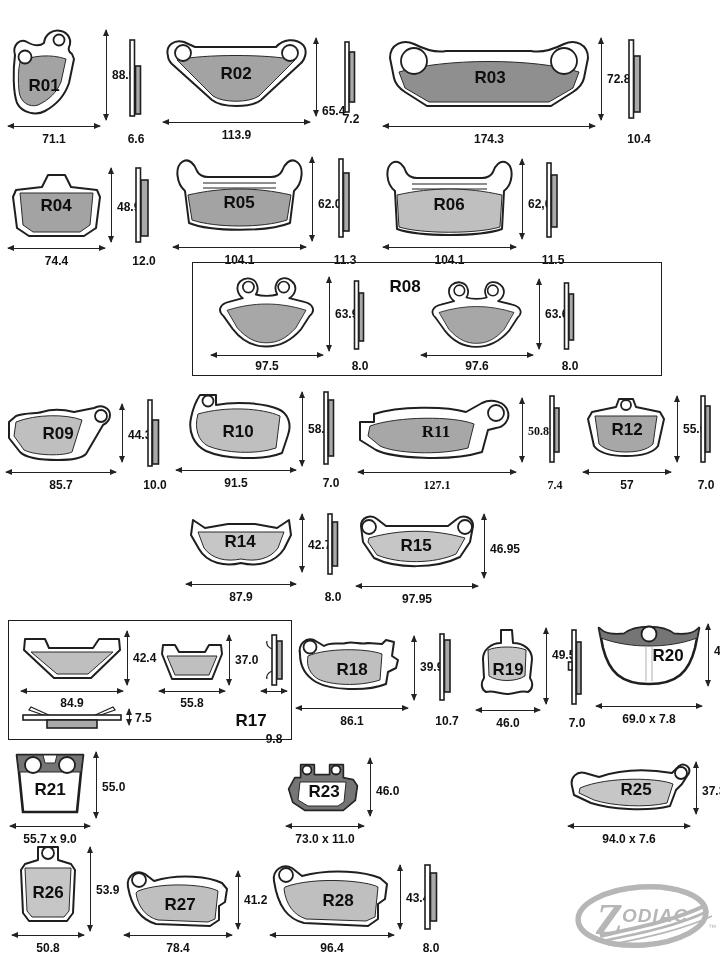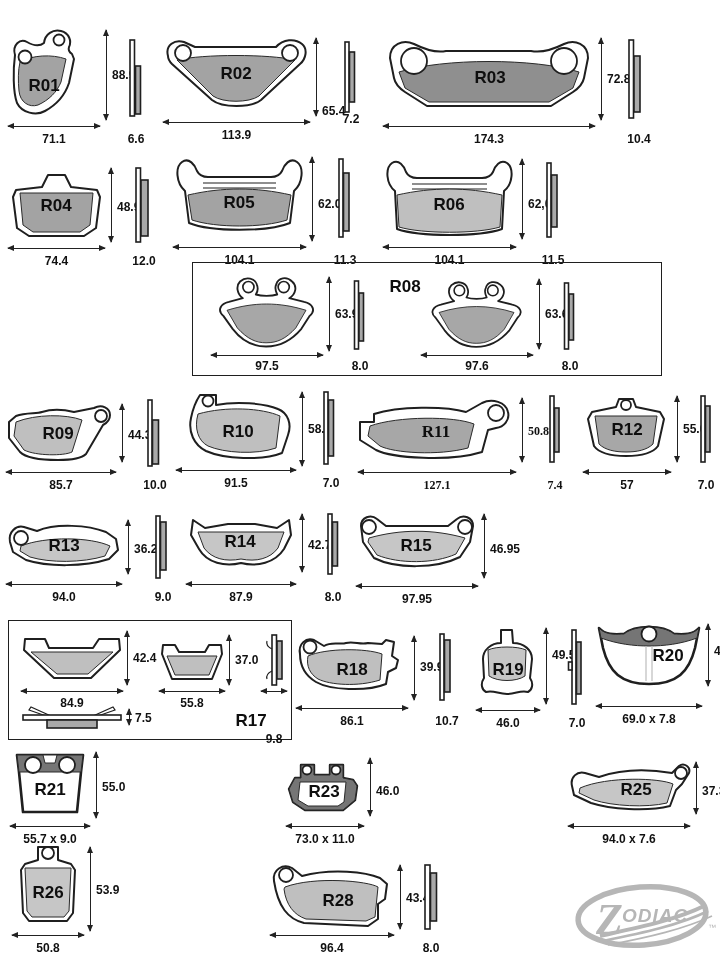--- a/index.html
+++ b/index.html
@@ -243,37 +243,20 @@
     <div class="dlabel" style="left:100px;top:30px;">55.0</div>
     <svg width="16" height="70" viewBox="0 0 16 70" style="left:114px;top:2px;">
       <rect class="sv-plate" x="4" y="2" width="4" height="66"></rect>
         <rect class="sv-pad" x="8.5" y="12" width="4.5" height="46"></rect>
     </svg>
     <div class="hdim" style="left:0;top:80px;width:88px;"></div>
     <div class="dlabel center" style="left:0;top:86px;width:88px;">57</div>
     <div class="dlabel center" style="left:108px;top:86px;width:30px;">7.0</div>
   </div>
 
-  <div class="unit" style="left:6px;top:510px;width:180px;height:96px;">
-    <svg width="116" height="62" viewBox="0 0 116 62" style="left:0;top:6px;">
-      <path class="o" d="M4 26 C2 16 10 9 18 11 L31 15 C50 7 82 9 100 16 L110 23 L112 34 L103 43 C78 51 42 51 20 44 L7 36 Z"></path>
-      <path class="fr f-light" d="M15 30 C40 20 85 21 104 30 L99 40 C76 47 44 47 24 41 L14 35 Z"></path>
-      <circle class="hole" cx="15" cy="22" r="7"></circle>
-    </svg>
-    <div class="plabel" style="left:26px;top:26px;width:64px;">R13</div>
-    <div class="vdim" style="left:122px;top:10px;height:54px;"></div>
-    <div class="dlabel" style="left:128px;top:32px;">36.2</div>
-    <svg width="18" height="66" viewBox="0 0 18 66" style="left:146px;top:4px;">
-      <rect class="sv-plate" x="4" y="2" width="4" height="62"></rect>
-        <rect class="sv-pad" x="8.5" y="8" width="5.5" height="48"></rect>
-    </svg>
-    <div class="hdim" style="left:0;top:74px;width:116px;"></div>
-    <div class="dlabel center" style="left:0;top:80px;width:116px;">94.0</div>
-    <div class="dlabel center" style="left:140px;top:80px;width:34px;">9.0</div>
-  </div>
 
   <div class="unit" style="left:186px;top:510px;width:166px;height:96px;">
     <svg width="110" height="60" viewBox="0 0 110 60" style="left:0;top:4px;">
       <path class="o" d="M7 6 L19 14 L42 10 L69 10 L91 14 L103 6 L105 21 L98 35 C89 49 71 53 55 49 C39 53 21 49 13 35 L5 21 Z"></path>
       <path class="fr f-light" d="M12 18 L98 18 L92 34 C84 45 70 48 55 45 C40 48 26 45 18 34 Z"></path>
     </svg>
     <div class="plabel" style="left:22px;top:22px;width:64px;">R14</div>
     <div class="vdim" style="left:116px;top:4px;height:58px;"></div>
     <div class="dlabel" style="left:122px;top:28px;">42.7</div>
     <svg width="16" height="64" viewBox="0 0 16 64" style="left:138px;top:2px;">
@@ -435,20 +418,32 @@
       <path class="fr f-light" d="M13 23 L59 23 L57 66 L52 72 L20 72 L15 66 Z"></path>
       <circle class="hole" cx="36" cy="8" r="6"></circle>
     </svg>
     <div class="plabel" style="left:4px;top:38px;width:64px;">R26</div>
     <div class="vdim" style="left:78px;top:2px;height:84px;"></div>
     <div class="dlabel" style="left:84px;top:38px;">53.9</div>
     <div class="hdim" style="left:0;top:90px;width:72px;"></div>
     <div class="dlabel center" style="left:0;top:96px;width:72px;">50.8</div>
   </div>
 
+  <div class="unit" style="left:124px;top:845px;width:140px;height:112px;">
+    <svg width="108" height="62" viewBox="0 0 108 62" style="left:0;top:24px;">
+      <path class="o" d="M4 18 C2 7 12 0 21 5 L30 12 C56 4 86 8 98 14 L103 20 L101 33 L95 37 L95 51 L86 57 L32 55 C18 51 8 40 4 18 Z"></path>
+      <path class="fr f-spkl" d="M14 22 C40 12 84 16 94 22 L91 50 L84 53 L34 51 C22 48 14 38 12 24 Z"></path>
+      <circle class="hole" cx="15" cy="11" r="7"></circle>
+    </svg>
+    <div class="plabel" style="left:24px;top:50px;width:64px;">R27</div>
+    <div class="vdim" style="left:114px;top:26px;height:58px;"></div>
+    <div class="dlabel" style="left:120px;top:48px;">41.2</div>
+    <div class="hdim" style="left:0;top:90px;width:108px;"></div>
+    <div class="dlabel center" style="left:0;top:96px;width:108px;">78.4</div>
+  </div>
 
   <div class="unit" style="left:270px;top:845px;width:190px;height:112px;">
     <svg width="124" height="68" viewBox="0 0 124 68" style="left:0;top:18px;">
       <path class="o" d="M4 18 C2 7 13 0 22 5 L32 13 C62 5 96 9 110 15 L117 21 L115 36 L108 41 L108 56 L98 63 L34 60 C18 56 8 44 4 18 Z"></path>
       <path class="fr f-spkl" d="M15 24 C45 13 98 18 108 24 L105 54 L96 58 L36 56 C24 52 16 42 14 26 Z"></path>
       <circle class="hole" cx="16" cy="12" r="7"></circle>
     </svg>
     <div class="plabel" style="left:36px;top:46px;width:64px;">R28</div>
     <div class="vdim" style="left:130px;top:20px;height:64px;"></div>
     <div class="dlabel" style="left:136px;top:46px;">43.4</div>

